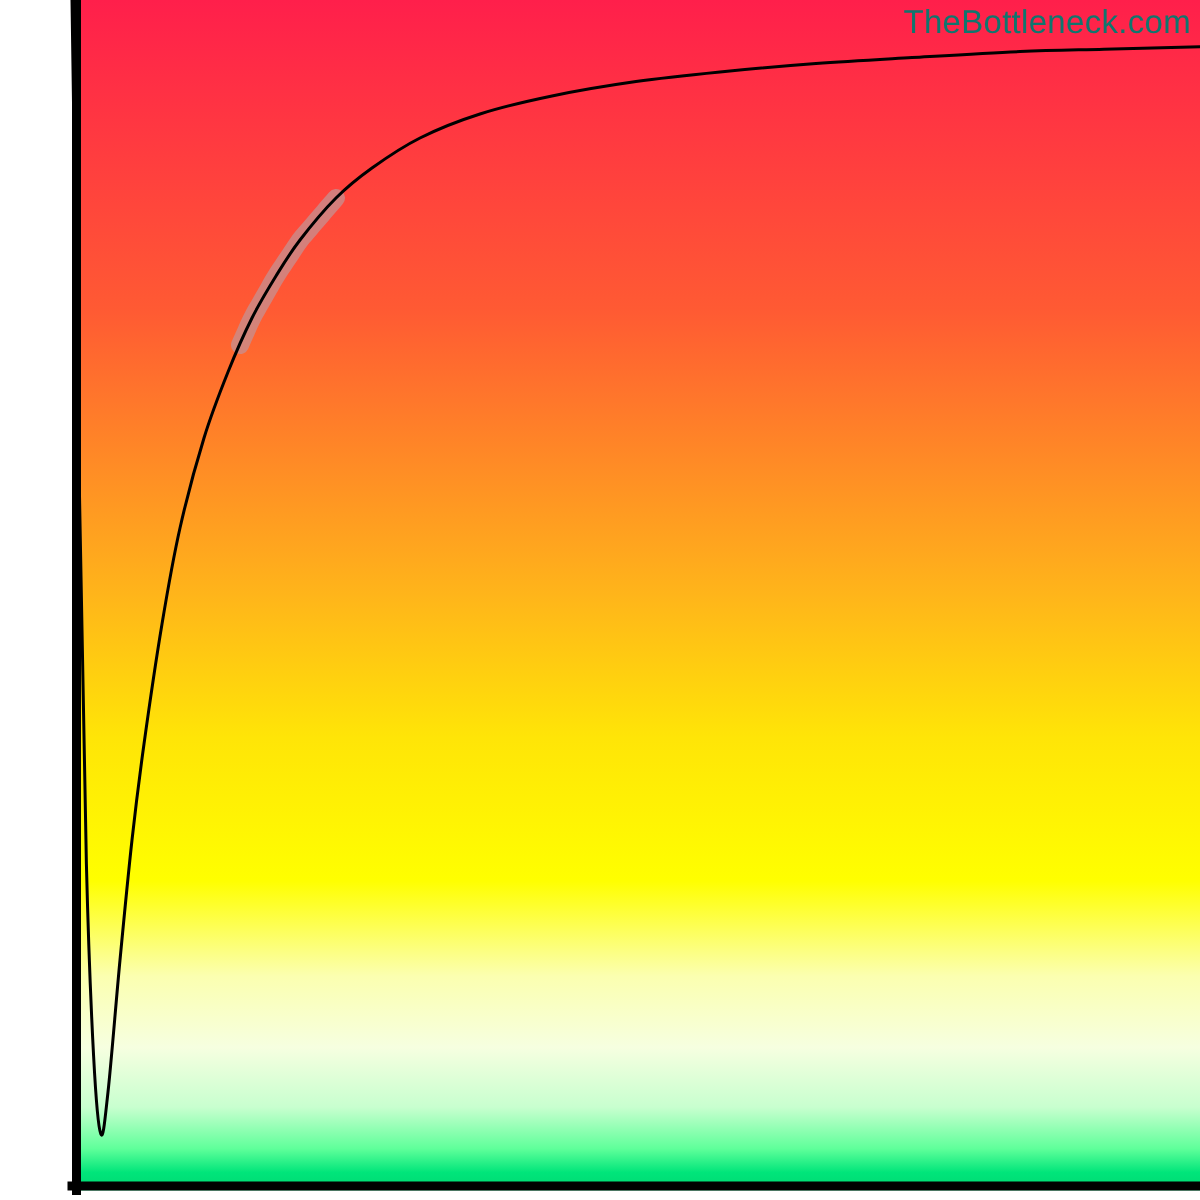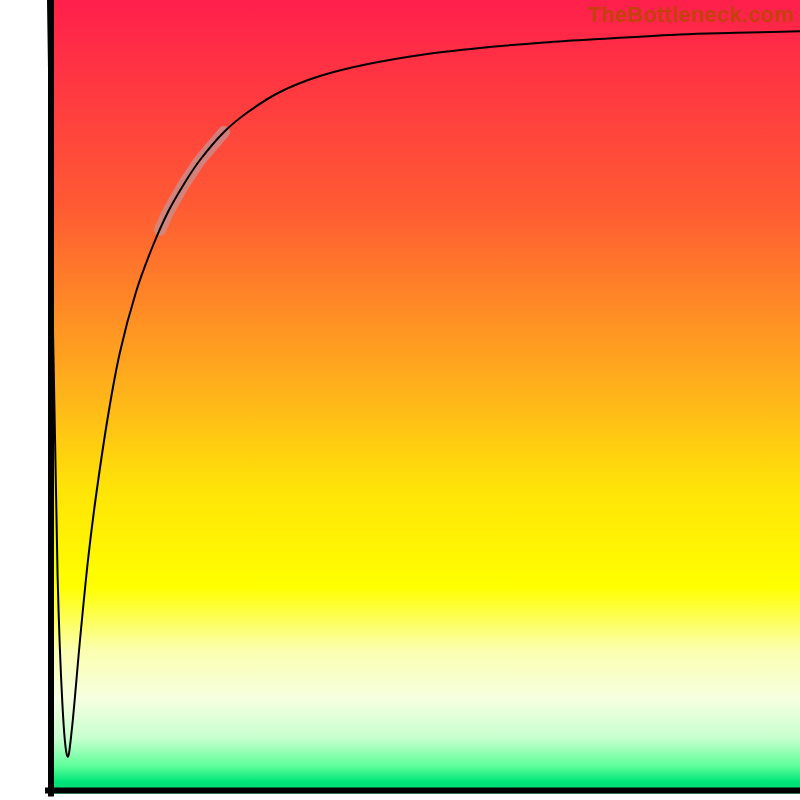--- a/index.html
+++ b/index.html
@@ -13,23 +13,23 @@
   }
   .chart-wrap {
     position: relative;
     width: 800px;
     height: 800px;
   }
   .watermark {
     position: absolute;
     top: 2px;
     right: 6px;
-    color: #c2410c;
+    color: #0f766e;
     font-size: 22px;
-    font-weight: 700;
+    font-weight: 400;
     letter-spacing: 0.2px;
     z-index: 3;
     user-select: none;
   }
   svg { display: block; }
 </style>
 </head>
 <body>
 
 <div class="chart-wrap">

